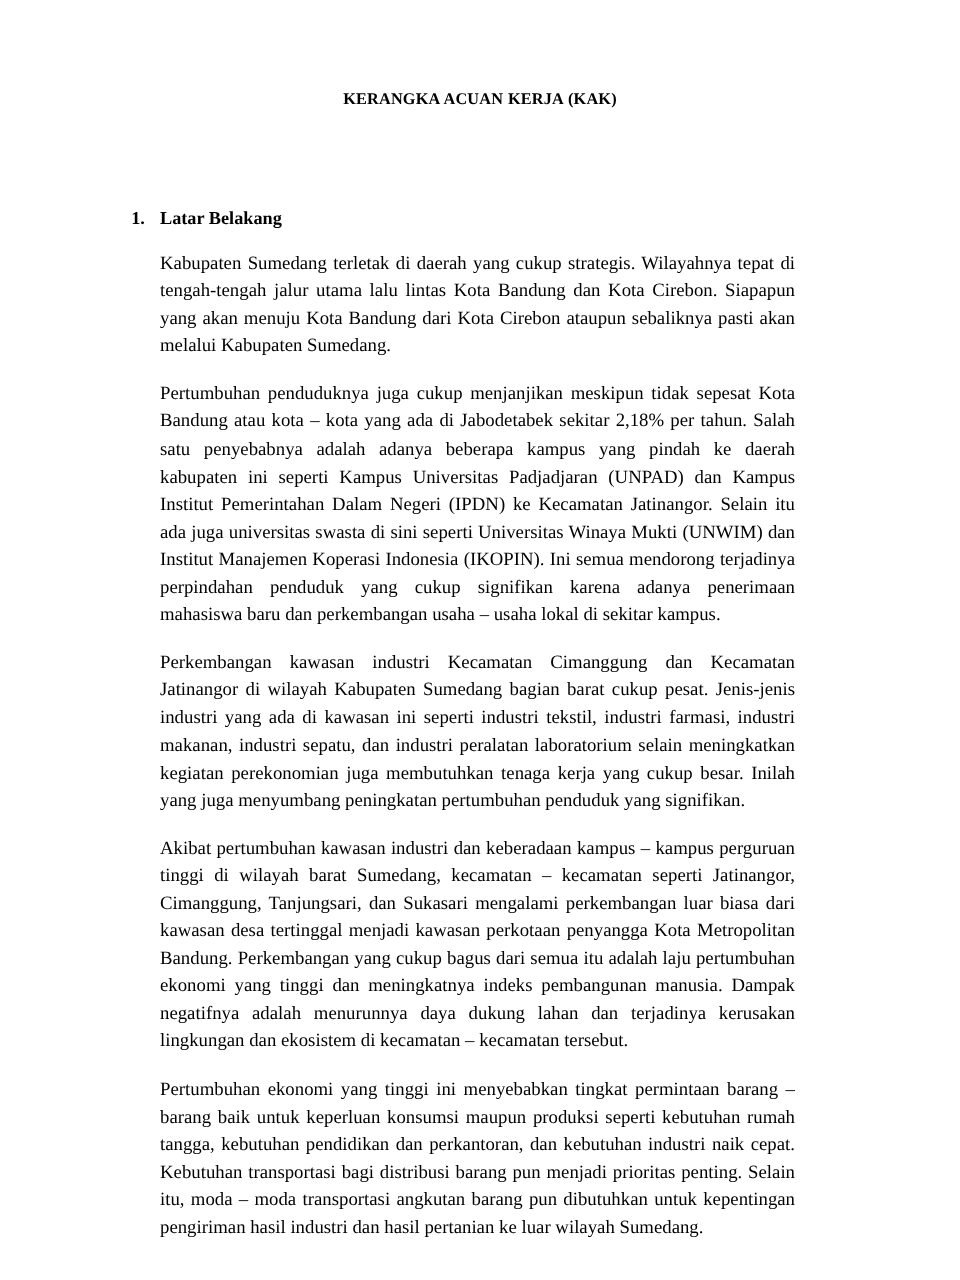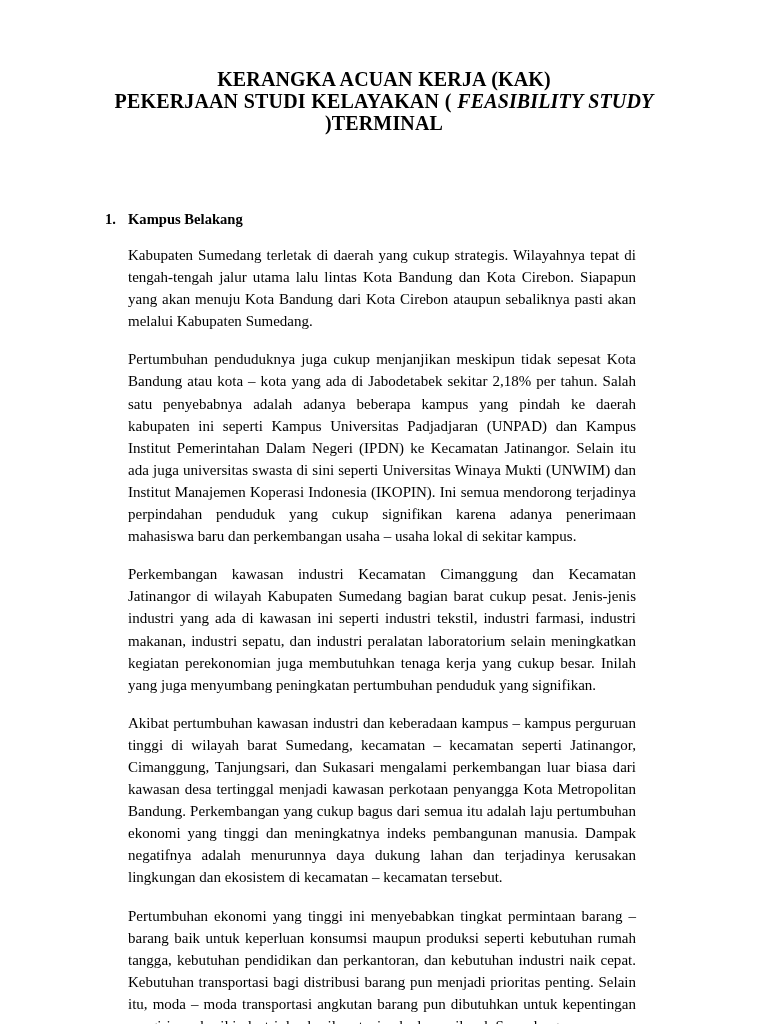--- a/index.html
+++ b/index.html
@@ -23,21 +23,21 @@
     height: 1024px;
     box-sizing: border-box;
     padding: 0;
     background: #ffffff;
   }
 
   .doc-title {
     margin: 0;
     padding: 68px 66px 0 66px;
     text-align: center;
-    font-size: 20px;
+    font-size: 13px;
     font-weight: bold;
     line-height: 22px;
     letter-spacing: 0.15px;
     word-spacing: 0.5px;
   }
   .doc-title .title-line {
     display: block;
   }
   .doc-title .title-italic {
     font-style: italic;
@@ -88,31 +88,30 @@
     margin-bottom: 0;
   }
 </style>
 </head>
 <body>
 
 <div class="page">
 
   <h1 class="doc-title">
     <span class="title-line">KERANGKA ACUAN KERJA (KAK)</span>
-    <span class="title-line"><span>PEKERJAAN STUDI KELAYAKAN ( </span><span class="title-italic">FEASIBILITY STUDY</span><span> )TERMINAL</span></span>
   </h1>
 
   <div class="heading-spacer"></div>
 
   <ol class="section-list">
     <li class="section">
 
       <div class="section-heading">
         <span class="section-number">1.</span>
-        <span>Kampus Belakang</span>
+        <span>Latar Belakang</span>
       </div>
 
       <div style="height:14px"></div>
 
       <p class="para">Kabupaten Sumedang terletak di daerah yang cukup strategis. Wilayahnya tepat di tengah-tengah jalur utama lalu lintas Kota Bandung dan Kota Cirebon. Siapapun yang akan menuju Kota Bandung dari Kota Cirebon ataupun sebaliknya pasti akan melalui Kabupaten Sumedang.</p>
       <p class="para">Pertumbuhan penduduknya juga cukup menjanjikan meskipun tidak sepesat Kota Bandung atau kota – kota yang ada di Jabodetabek sekitar 2,18% per tahun. Salah satu penyebabnya adalah adanya beberapa kampus yang pindah ke daerah kabupaten ini seperti Kampus Universitas Padjadjaran (UNPAD)  dan Kampus Institut Pemerintahan Dalam Negeri (IPDN) ke Kecamatan Jatinangor. Selain itu ada juga universitas swasta di sini seperti Universitas Winaya Mukti (UNWIM) dan Institut Manajemen Koperasi Indonesia (IKOPIN).  Ini semua mendorong terjadinya perpindahan penduduk yang cukup signifikan karena adanya penerimaan mahasiswa baru dan perkembangan usaha – usaha lokal di sekitar kampus.</p>
       <p class="para">Perkembangan kawasan industri Kecamatan Cimanggung dan Kecamatan Jatinangor di wilayah Kabupaten Sumedang bagian barat cukup pesat. Jenis-jenis industri yang ada di kawasan ini seperti industri tekstil, industri farmasi, industri makanan, industri sepatu, dan industri peralatan laboratorium selain meningkatkan kegiatan perekonomian juga membutuhkan tenaga kerja yang cukup besar. Inilah yang juga menyumbang peningkatan pertumbuhan penduduk yang signifikan.</p>
       <p class="para">Akibat pertumbuhan kawasan industri dan keberadaan kampus – kampus perguruan tinggi di wilayah barat Sumedang, kecamatan – kecamatan seperti Jatinangor, Cimanggung, Tanjungsari, dan Sukasari mengalami perkembangan luar biasa dari kawasan desa tertinggal menjadi kawasan perkotaan penyangga Kota Metropolitan Bandung. Perkembangan yang cukup bagus dari semua itu adalah laju pertumbuhan ekonomi yang tinggi dan meningkatnya indeks pembangunan manusia. Dampak negatifnya adalah menurunnya daya dukung lahan dan terjadinya kerusakan lingkungan dan ekosistem di kecamatan – kecamatan tersebut.</p>
       <p class="para">Pertumbuhan ekonomi yang tinggi ini menyebabkan tingkat permintaan barang – barang baik untuk keperluan konsumsi maupun produksi seperti kebutuhan rumah tangga, kebutuhan pendidikan dan perkantoran, dan kebutuhan industri naik cepat. Kebutuhan transportasi bagi distribusi barang pun menjadi prioritas penting. Selain itu, moda – moda transportasi angkutan barang pun dibutuhkan untuk kepentingan pengiriman hasil industri dan hasil pertanian ke luar wilayah Sumedang.</p>
 

